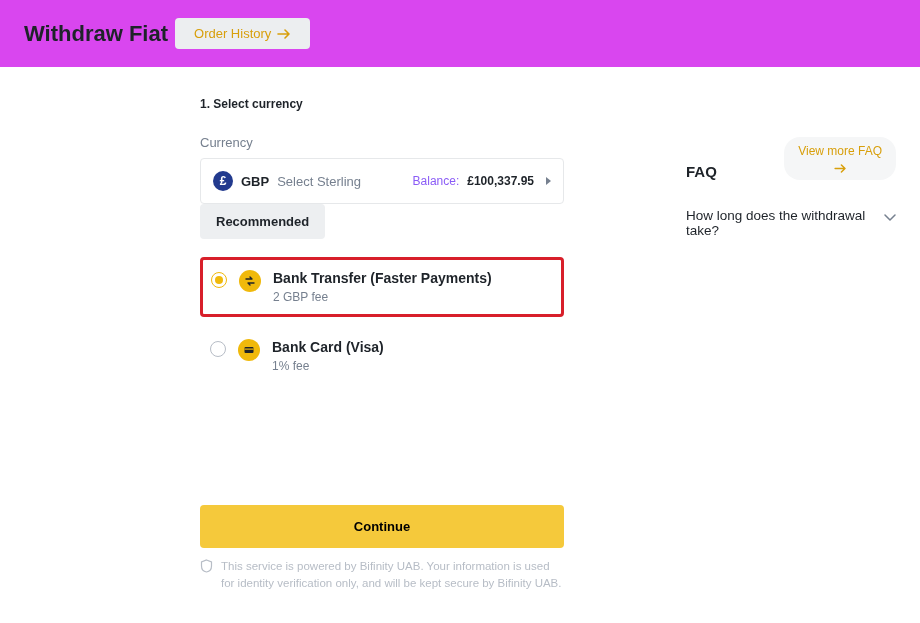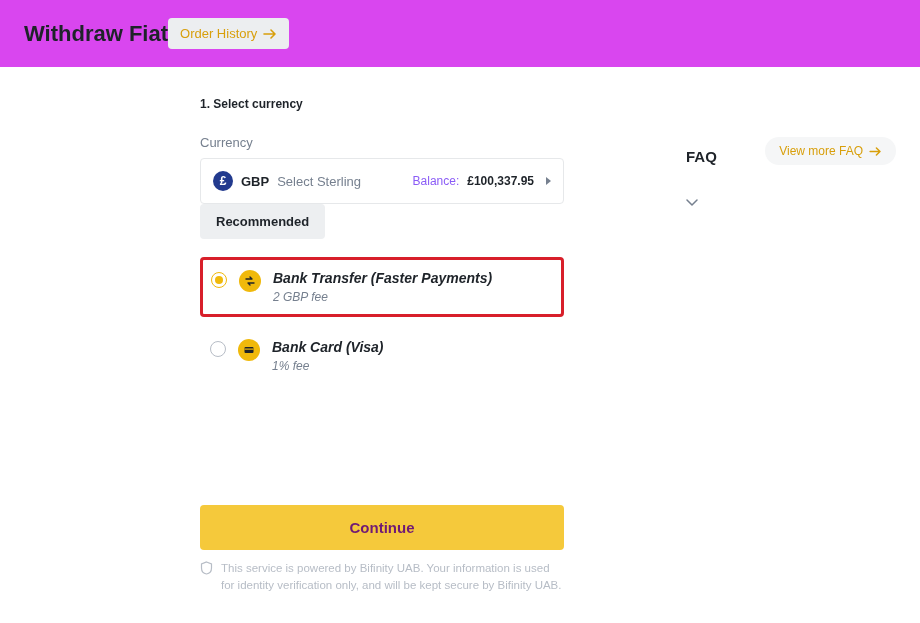--- a/index.html
+++ b/index.html
@@ -15,29 +15,30 @@
     display: flex;
     align-items: center;
   }
   .page-title {
     font-size: 22px;
     font-weight: 600;
   }
   .order-history-btn {
     background: #eceef0;
     border: none;
-    padding: 8px 12px;
+    padding: 8px 19px;
     border-radius: 4px;
     color: #d89f0b;
     font-size: 13px;
     font-weight: 500;
     cursor: pointer;
     display: flex;
     align-items: center;
     gap: 6px;
+    margin-left: 7px;
   }
   .arrow-svg { display: inline-flex; align-items: center; }
   
   .content-wrap {
     display: flex;
     padding: 30px 24px 24px 24px;
     gap: 40px;
   }
   .main-col {
     margin-left: 176px;
@@ -99,21 +100,20 @@
   }
 
   .options { margin-top: 18px; }
   .option-row {
     display: flex;
     align-items: flex-start;
     gap: 12px;
     padding: 12px 10px;
     border-radius: 4px;
     cursor: pointer;
-    font-style: italic;
   }
   .option-row.highlight {
     border: 3px solid #d81f2a;
     padding: 10px 8px;
   }
   .radio {
     width: 16px; height: 16px; border-radius: 50%;
     border: 1.5px solid #b7bdc6;
     margin-top: 2px;
     flex-shrink: 0;
@@ -139,23 +139,23 @@
     font-size: 12px; color: #76808f; margin-top: 4px;
   }
 
   .continue-btn {
     margin-top: 120px;
     width: 100%;
     background: #f5c93b;
     border: none;
     padding: 14px 0;
     border-radius: 4px;
-    font-size: 15px;
+    font-size: 13px;
     font-weight: 600;
-    color: #701a75;
+    color: #000000;
     cursor: pointer;
   }
   .disclaimer {
     display: flex;
     gap: 8px;
     margin-top: 10px;
     font-size: 11.5px;
     color: #b7bdc6;
     line-height: 1.5;
   }
@@ -177,21 +177,21 @@
   .faq-title { font-size: 15px; font-weight: 600; }
   .view-more {
     background: #f5f6f7;
     border: none;
     border-radius: 16px;
     padding: 7px 14px;
     font-size: 12px;
     font-weight: 500;
     color: #d89f0b;
     cursor: pointer;
-    display: flex; align-items: center; gap: 6px;
+    display: flex; align-items: center; gap: 6px; flex-direction: column;
   }
   .faq-item {
     display: flex;
     justify-content: space-between;
     align-items: flex-start;
     gap: 10px;
     cursor: pointer;
     font-size: 13.5px;
     color: #1e2329;
   }
@@ -279,20 +279,21 @@
       <button class="view-more">
         <span>View more FAQ</span>
         <span class="arrow-svg">
           <svg width="13" height="9" viewBox="0 0 14 10" fill="none">
               <path d="M1 5h11M8 1l4 4-4 4" stroke="#d89f0b" stroke-width="1.6" stroke-linecap="round" stroke-linejoin="round"></path>
             </svg>
         </span>
       </button>
     </div>
     <div class="faq-item">
+      <span>How long does the withdrawal take?</span>
       <span class="chevron-down">
         <svg width="12" height="8" viewBox="0 0 12 8">
             <path d="M1 1l5 5 5-5" stroke="#76808f" stroke-width="1.5" fill="none" stroke-linecap="round" stroke-linejoin="round"></path>
           </svg>
       </span>
     </div>
   </div>
 </div>
 
 </body></html>

